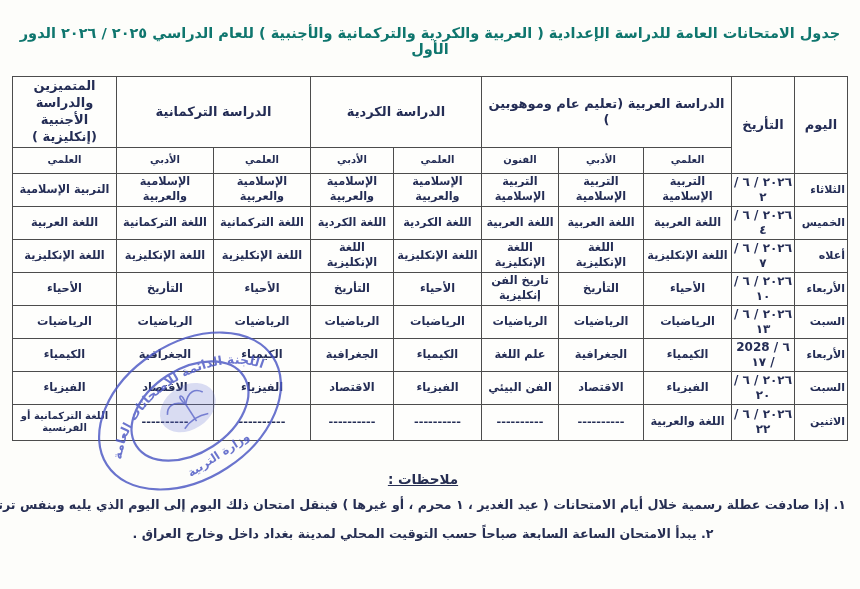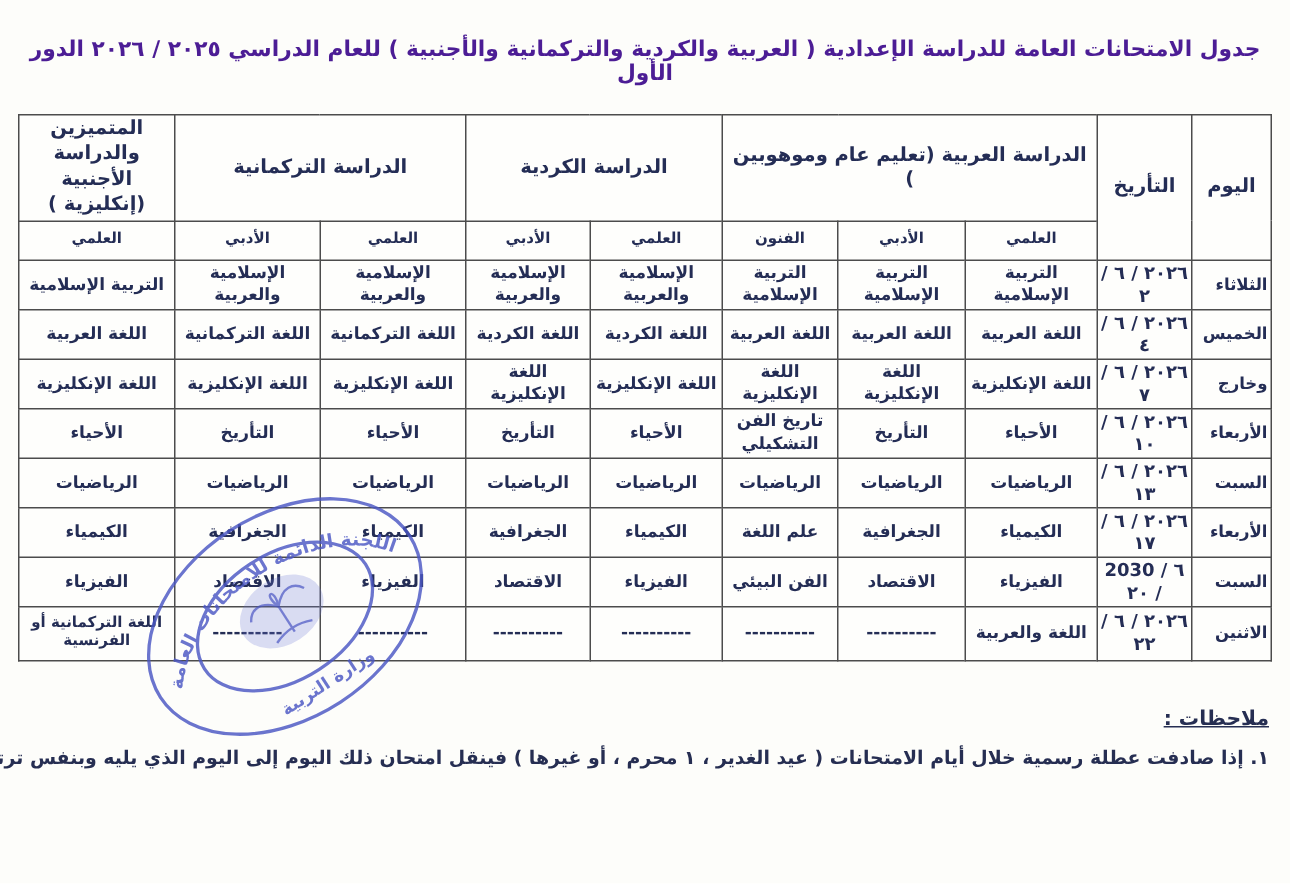--- a/index.html
+++ b/index.html
@@ -13,21 +13,21 @@
   }
   .page{
     position:absolute;inset:0;
     background:#fdfdfa;
   }
   .doc-title{
     text-align:center;
     padding-top:25px;
     font-size:14.5px;
     font-weight:bold;
-    color:#4c1d95;
+    color:#0f766e;
     letter-spacing:0.2px;
   }
   table.exam{
     border-collapse:collapse;
     table-layout:fixed;
     width:835px;
     margin:19px 12px 0 auto;
     background:#fefefc;
   }
   table.exam th, table.exam td{
@@ -47,20 +47,21 @@
   tbody td{font-size:11.3px;height:27px;}
   tbody td.date{font-size:12px;direction:ltr;letter-spacing:0.3px;}
   tbody td.day{font-size:11px;text-align:right;}
   tbody tr:last-child td{height:33px;}
   tbody tr:last-child td.distcell{font-size:10px;}
   .notes{
     margin:30px 14px 0 0;
     color:#262e52;
     position:relative;
     z-index:2;
+    text-align:center;
   }
   .notes-heading{
     font-size:13.5px;
     font-weight:bold;
     text-decoration:underline;
     margin-bottom:4px;
   }
   .notes-item{
     font-size:12.6px;
     font-weight:bold;
@@ -135,70 +136,70 @@
       <td class="subj">اللغة العربية</td>
       <td class="subj">اللغة العربية</td>
       <td class="subj">اللغة العربية</td>
       <td class="subj">اللغة الكردية</td>
       <td class="subj">اللغة الكردية</td>
       <td class="subj">اللغة التركمانية</td>
       <td class="subj">اللغة التركمانية</td>
       <td class="subj distcell">اللغة العربية</td>
     </tr>
         <tr>
-      <td class="day">وخارج</td>
+      <td class="day">أعلاه</td>
       <td class="date">٢٠٢٦ / ٦ / ٧</td>
       <td class="subj">اللغة الإنكليزية</td>
       <td class="subj">اللغة الإنكليزية</td>
       <td class="subj">اللغة الإنكليزية</td>
       <td class="subj">اللغة الإنكليزية</td>
       <td class="subj">اللغة الإنكليزية</td>
       <td class="subj">اللغة الإنكليزية</td>
       <td class="subj">اللغة الإنكليزية</td>
       <td class="subj distcell">اللغة الإنكليزية</td>
     </tr>
         <tr>
       <td class="day">الأربعاء</td>
       <td class="date">٢٠٢٦ / ٦ / ١٠</td>
       <td class="subj">الأحياء</td>
       <td class="subj">التأريخ</td>
-      <td class="subj">تاريخ الفن التشكيلي</td>
+      <td class="subj">تاريخ الفن إنكليزية</td>
       <td class="subj">الأحياء</td>
       <td class="subj">التأريخ</td>
       <td class="subj">الأحياء</td>
       <td class="subj">التأريخ</td>
       <td class="subj distcell">الأحياء</td>
     </tr>
         <tr>
       <td class="day">السبت</td>
       <td class="date">٢٠٢٦ / ٦ / ١٣</td>
       <td class="subj">الرياضيات</td>
       <td class="subj">الرياضيات</td>
       <td class="subj">الرياضيات</td>
       <td class="subj">الرياضيات</td>
       <td class="subj">الرياضيات</td>
       <td class="subj">الرياضيات</td>
       <td class="subj">الرياضيات</td>
       <td class="subj distcell">الرياضيات</td>
     </tr>
         <tr>
       <td class="day">الأربعاء</td>
-      <td class="date">٢٠٢٦ / ٦ / ١٧</td>
+      <td class="date">2028 / ٦ / ١٧</td>
       <td class="subj">الكيمياء</td>
       <td class="subj">الجغرافية</td>
       <td class="subj">علم اللغة</td>
       <td class="subj">الكيمياء</td>
       <td class="subj">الجغرافية</td>
       <td class="subj">الكيمياء</td>
       <td class="subj">الجغرافية</td>
       <td class="subj distcell">الكيمياء</td>
     </tr>
         <tr>
       <td class="day">السبت</td>
-      <td class="date">2030 / ٦ / ٢٠</td>
+      <td class="date">٢٠٢٦ / ٦ / ٢٠</td>
       <td class="subj">الفيزياء</td>
       <td class="subj">الاقتصاد</td>
       <td class="subj">الفن البيئي</td>
       <td class="subj">الفيزياء</td>
       <td class="subj">الاقتصاد</td>
       <td class="subj">الفيزياء</td>
       <td class="subj">الاقتصاد</td>
       <td class="subj distcell">الفيزياء</td>
     </tr>
         <tr>
@@ -212,20 +213,21 @@
       <td class="subj">----------</td>
       <td class="subj">----------</td>
       <td class="subj distcell">اللغة التركمانية أو الفرنسية</td>
     </tr>
       </tbody>
   </table>
 
   <div class="notes">
     <div class="notes-heading">ملاحظات :</div>
     <div class="notes-item">١. إذا صادفت عطلة رسمية خلال أيام الامتحانات ( عيد الغدير ، ١ محرم ، أو غيرها ) فينقل امتحان ذلك اليوم إلى اليوم الذي يليه وبنفس ترتيب الجدول أعلاه .</div>
+    <div class="notes-item">٢. يبدأ الامتحان الساعة السابعة صباحاً حسب التوقيت المحلي لمدينة بغداد داخل وخارج العراق .</div>
   </div>
 
   <svg class="stamp" width="212" height="162" viewBox="-106 -81 212 162" xmlns="http://www.w3.org/2000/svg">
     <g fill="none" stroke="#4b57c4" stroke-width="2.2">
       <ellipse cx="0" cy="0" rx="99" ry="68"></ellipse>
       <ellipse cx="0" cy="0" rx="64" ry="42"></ellipse>
     </g>
     <ellipse cx="0" cy="-4" rx="30" ry="22" fill="#6a74d4" opacity="0.3"></ellipse>
     <g stroke="#4b57c4" stroke-width="1.6" fill="none" opacity="0.9">
       <path d="M0,12 L0,-8"></path>

